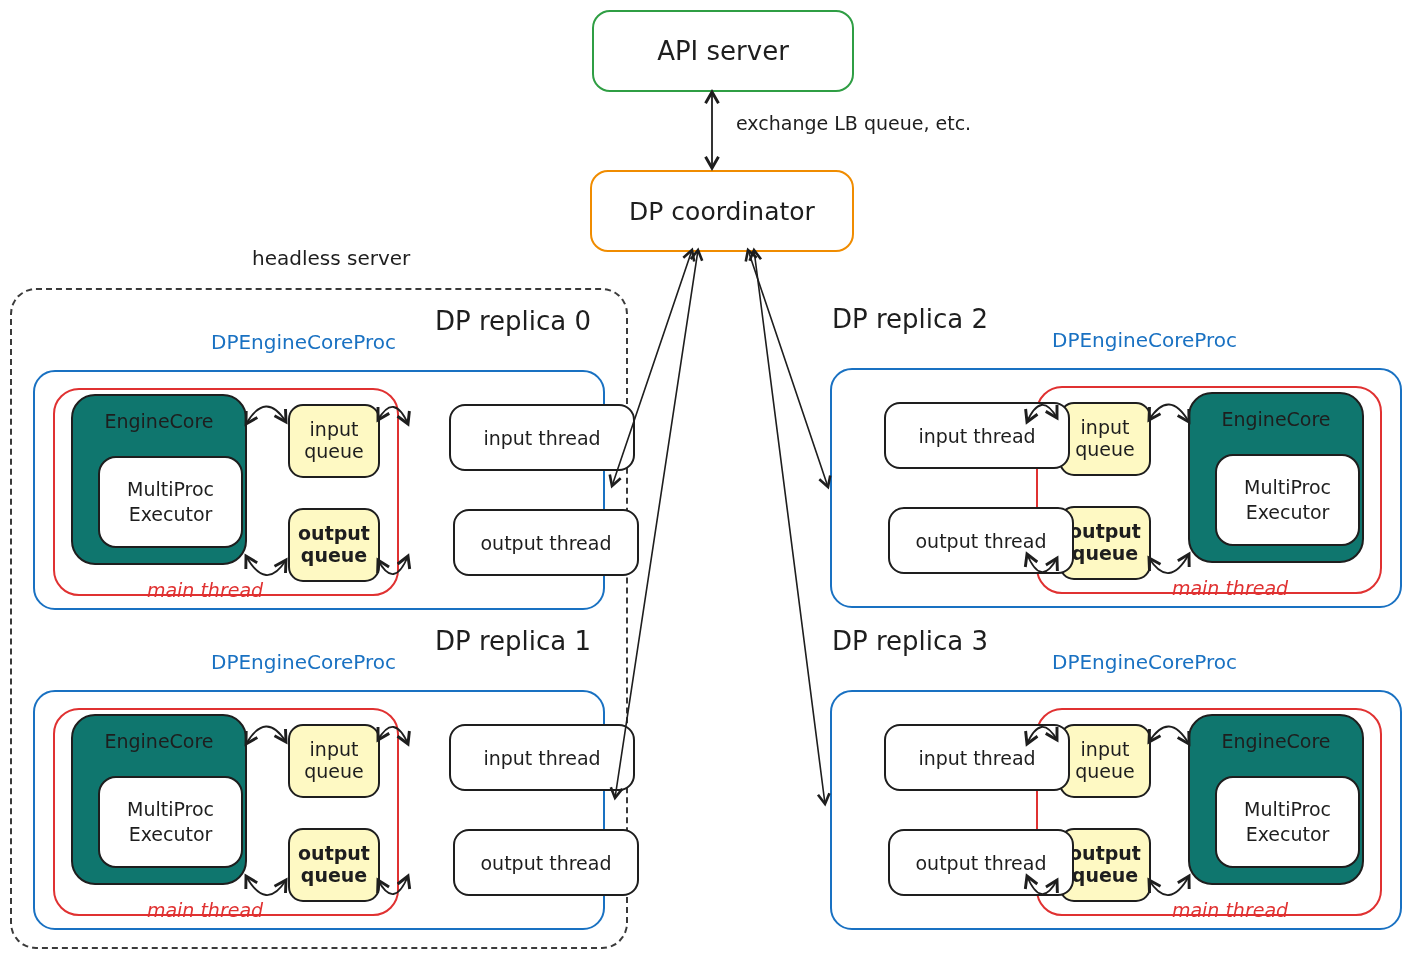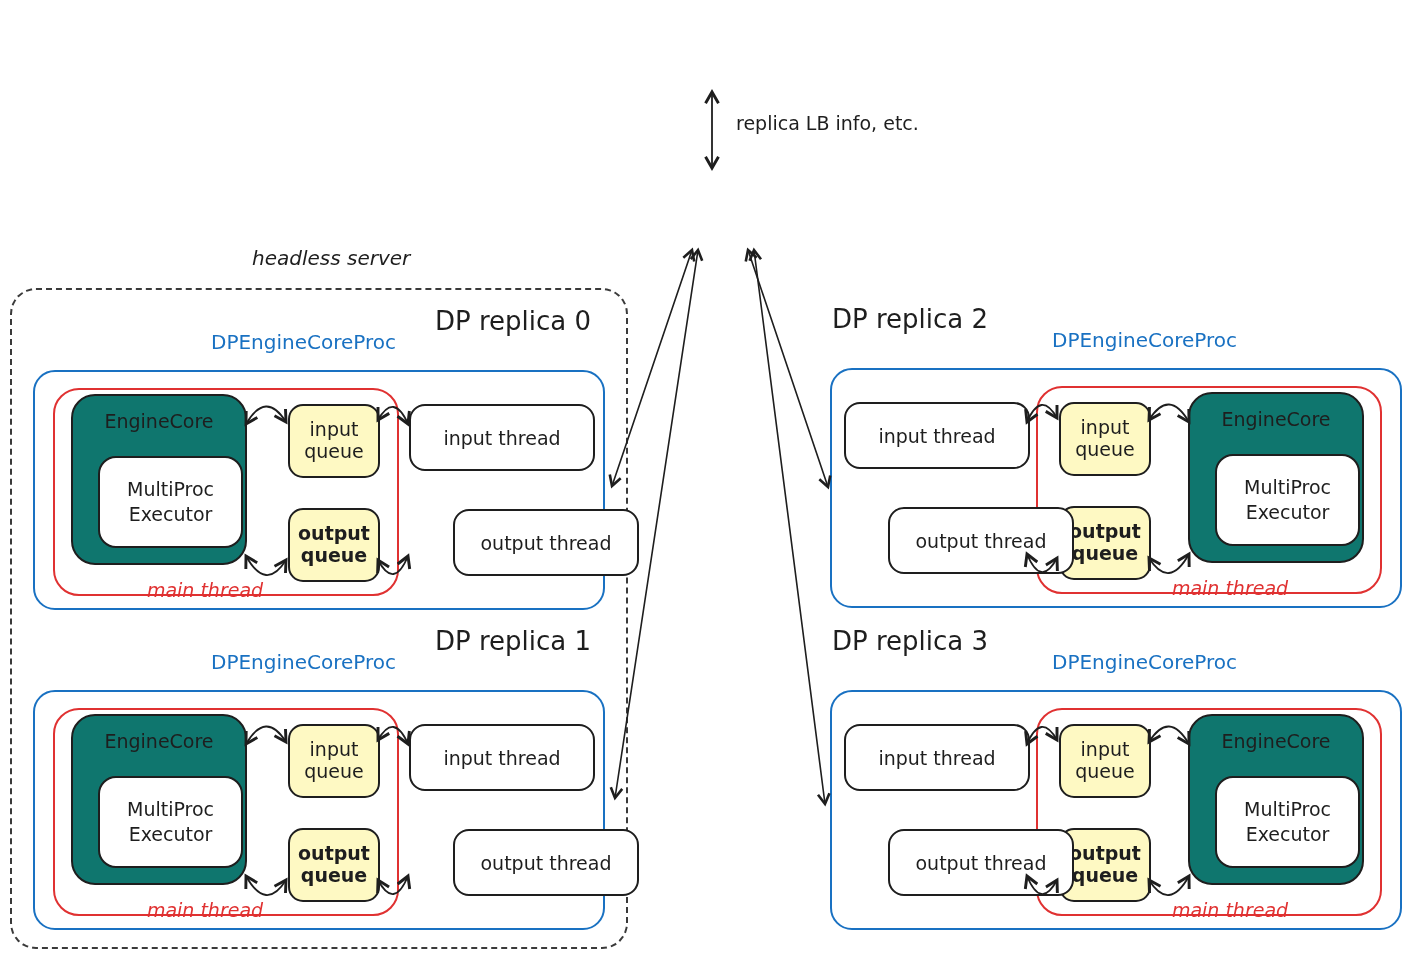--- a/index.html
+++ b/index.html
@@ -12,21 +12,21 @@
     font-family:"DejaVu Sans", sans-serif;
   }
   .abs{position:absolute;}
   .node{
     position:absolute; display:flex; align-items:center; justify-content:center;
     background:#fff; border-radius:18px; text-align:center;
   }
   .api-node{left:592px; top:10px; width:258px; height:78px; border:2.5px solid var(--green); font-size:26px;}
   .coord-node{left:590px; top:170px; width:260px; height:78px; border:2.5px solid var(--orange); font-size:25px;}
   .exchange-lbl{left:736px; top:112px; font-size:19px; white-space:nowrap;}
-  .headless-lbl{left:252px; top:246px; font-size:20px; white-space:nowrap;font-style:italic;}
+  .headless-lbl{left:252px; top:246px; font-size:20px; white-space:nowrap;}
   .dashed-box{
     left:10px; top:288px; width:614px; height:657px;
     border:2px dashed #3a3a3a; border-radius:26px;
   }
   
   .replica{position:absolute; width:572px; height:240px;}
   .replica .title{position:absolute; top:-64px; right:14px; font-size:26px; white-space:nowrap;}
   .replica.flip .title{right:auto; left:2px;}
   .replica .proc{position:absolute; top:-40px; left:178px; font-size:20px; color:var(--blue); white-space:nowrap;}
   .replica.flip .proc{left:222px;}
@@ -46,35 +46,37 @@
          border:2.5px solid var(--ink); border-radius:15px;
          display:flex; align-items:center; justify-content:center;
          text-align:center; font-size:19px; line-height:1.15; background:#fef9c3;}
   .replica.flip .queue{left:229px;}
   .qin{top:34px;} .qout{top:138px;font-weight:bold;}
   .thread{position:absolute; left:376px; width:182px; height:63px;
           border:2.5px solid var(--ink); border-radius:16px;
           display:flex; align-items:center; justify-content:center;
           font-size:19px; background:#fff; white-space:nowrap;}
   .replica.flip .thread{left:14px;}
-  .tin{top:34px;} .tout{top:139px;margin-left:44px;}
+  .tin{top:34px;margin-left:40px;} .tout{top:139px;margin-left:44px;}
   .main-label{position:absolute; top:209px; left:92px; width:160px; text-align:center;
               color:var(--red); font-size:19px; white-space:nowrap;font-style:italic;}
   .replica.flip .main-label{left:auto; right:92px;}
   .arrows{position:absolute; inset:0; width:100%; height:100%; pointer-events:none; z-index:3;}
   .global-arrows{position:absolute; inset:0; width:1420px; height:960px; pointer-events:none; z-index:5;}
   .ln{stroke:var(--ink); fill:none; stroke-width:1.8px; stroke-linecap:round;}
   .lnthin{stroke:var(--ink); fill:none; stroke-width:1.6px; stroke-linecap:round;}
 </style>
 </head>
 <body>
 
 <div class="canvas">
 
-  <div class="abs exchange-lbl">replica LB info, etc.</div>
+  <div class="node api-node">API server</div>
+  <div class="node coord-node">DP coordinator</div>
+  <div class="abs exchange-lbl">exchange LB queue, etc.</div>
 
   <div class="abs headless-lbl">headless server</div>
   <div class="abs dashed-box"></div>
 
   <div class="replica" style="left:33px; top:370px;">
     <div class="title">DP replica 0</div>
     <div class="proc">DPEngineCoreProc</div>
     <div class="bbox"></div>
     <div class="rbox"></div>
     <div class="engine">

